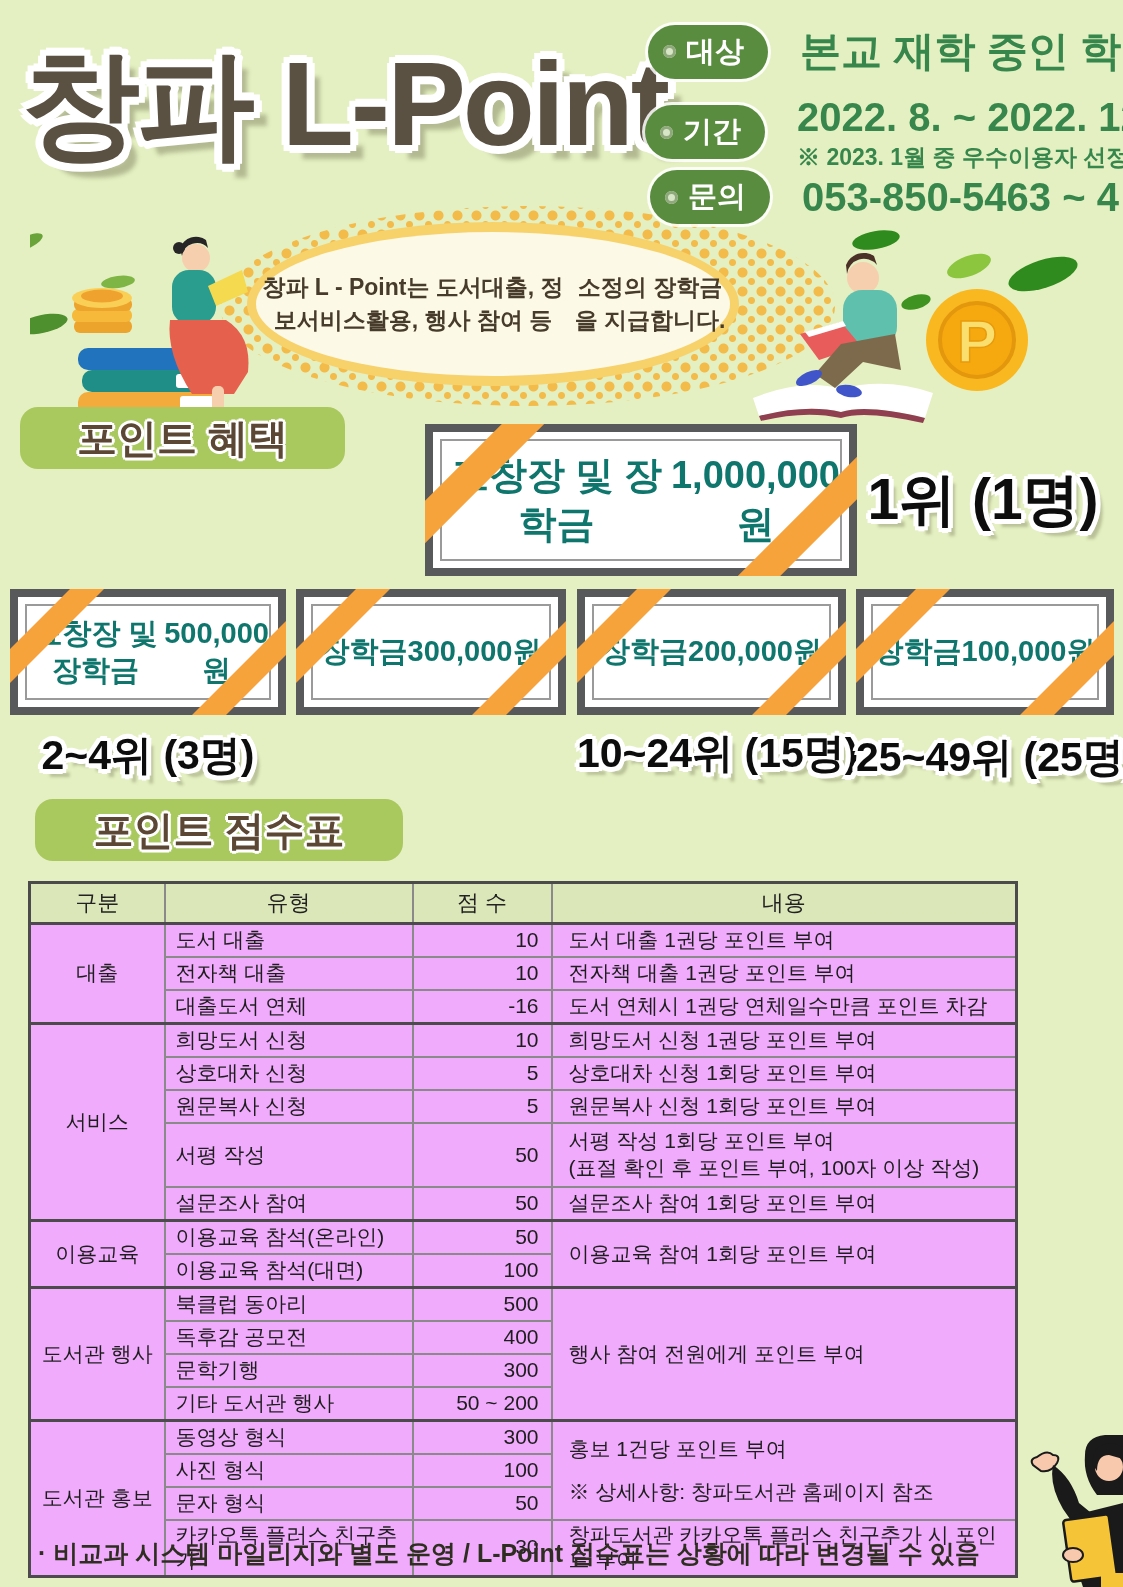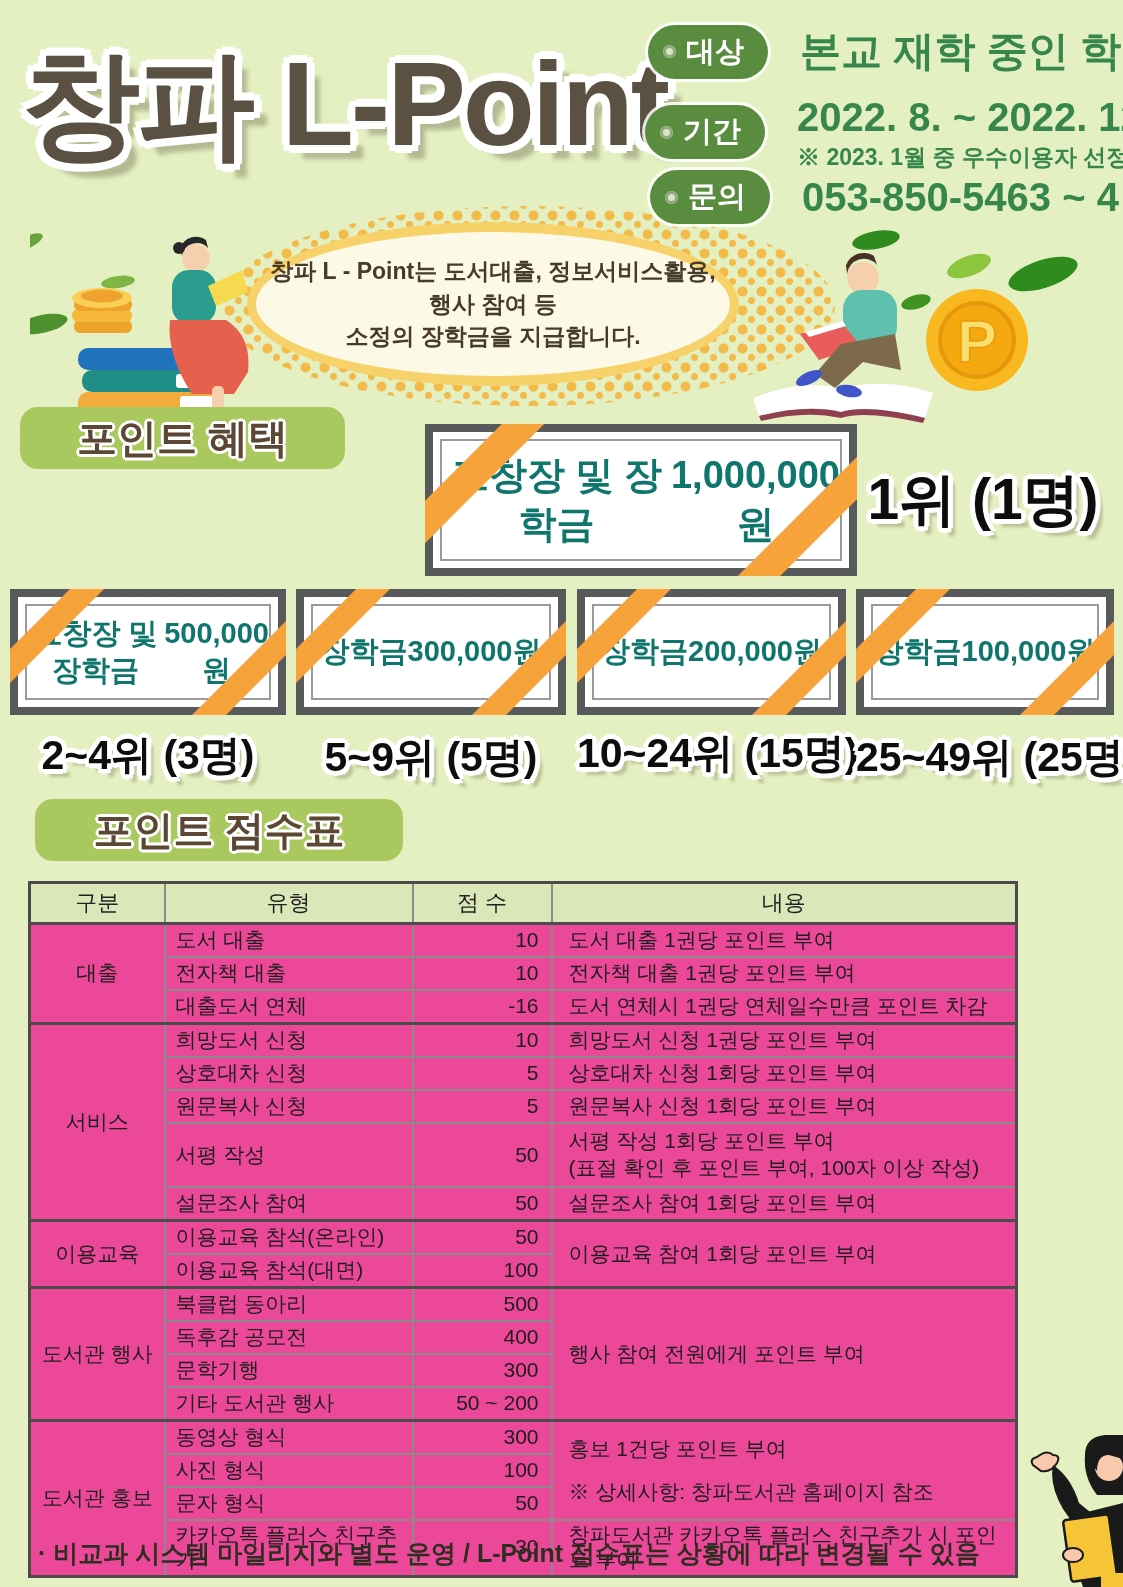--- a/index.html
+++ b/index.html
@@ -32,42 +32,42 @@
 
   
   .halo { position:absolute; left:220px; top:206px; width:615px; height:200px; border-radius:50%;
           background-image:
             radial-gradient(circle, #f3bb4a 0 4.5px, rgba(0,0,0,0) 5.5px),
             radial-gradient(circle, #f3bb4a 0 3px, rgba(0,0,0,0) 4px);
           background-size:19px 19px,19px 19px; background-position:0 0,9px 9px; }
   .ring { position:absolute; left:247px; top:222px; width:492px; height:164px; border-radius:50%;
           background:#f7d26a; }
   .bubble { position:absolute; left:256px; top:232px; width:474px; height:144px; border-radius:50%;
-            background:#fcf9e6; display:flex; flex-direction:column; align-items:center;
+            background:#fcf9e6; display:flex; flex-direction:row; align-items:center;
             justify-content:center; text-align:center; color:#473b2c; font-weight:700;
             font-size:23px; line-height:1.42; }
 
   .section-h { position:absolute; background:#a9c85e; border-radius:18px; display:flex;
                align-items:center; justify-content:center; color:#5b4733; font-weight:800;
                font-size:40px; }
 
   
   .cert { position:absolute; background:#58595b; padding:8px; overflow:hidden; box-sizing:border-box; }
   .cert .white { background:#fff; width:100%; height:100%; padding:7px; box-sizing:border-box; }
   .cert .inner { border:2px solid #9a9a9a; width:100%; height:100%; box-sizing:border-box;
                  display:flex; flex-direction:row; align-items:center; justify-content:center;
                  color:#0f766e; font-weight:700; line-height:1.28; text-align:center; }
   .ribbon { position:absolute; background:#f6a33c; z-index:4; }
   .rb-tl { transform:rotate(-45deg); }
   .rb-br { transform:rotate(-45deg); }
   .rank { position:absolute; font-weight:800; color:#0d0d0d; text-align:center; white-space:nowrap; }
 
   
   .score-table { position:absolute; left:28px; top:881px; border-collapse:collapse;
-                 background:#ec4899; border:3px solid #4b4b4b; table-layout:fixed; width:987px; }
+                 background:#f0abfc; border:3px solid #4b4b4b; table-layout:fixed; width:987px; }
   .score-table th { background:#dbe7b9; font-weight:400; font-size:22px; color:#222;
                     border:2px solid #8a8a8a; border-bottom:3px solid #4b4b4b; padding:4px 8px; height:26px; }
   .score-table td { border:2px solid #8a8a8a; font-size:21px; color:#1d1d1d;
                     padding:2px 10px; line-height:1.18; height:27px; }
   .score-table tr.grp td { border-top:3px solid #4b4b4b; }
   td.c-group { text-align:center; }
   td.c-type { text-align:left; }
   td.c-score { text-align:right; padding-right:12px; }
   td.c-desc { text-align:left;padding-left:16px; }
   tr.tall td { height:58px; }
@@ -221,21 +221,20 @@
     <div class="ribbon rb-br" style="bottom:22px; right:-52px; width:190px; height:24px;"></div>
     <div class="white">
         <div class="inner" style="font-size:29px;">
       <div>장학금</div>
       <div>100,000원</div>
     </div>
       </div>
   </div>
 
   <div class="rank ow-md" style="left:10px; top:728px; width:276px; font-size:41px;">2~4위 (3명)</div>
-  <div class="rank ow-md" style="left:296px; top:730px; width:270px; font-size:41px;">5~9위 (5명)</div>
   <div class="rank ow-md" style="left:577px; top:726px; width:269px; font-size:41px;">10~24위 (15명)</div>
   <div class="rank ow-md" style="left:856px; top:730px; width:258px; font-size:41px;">25~49위 (25명)</div>
 
   <div class="section-h ow-sm" style="left:35px; top:799px; width:368px; height:62px;">포인트 점수표</div>
 
   <table class="score-table">
     <colgroup>
         <col style="width:135px">
         <col style="width:248px">
         <col style="width:139px">

